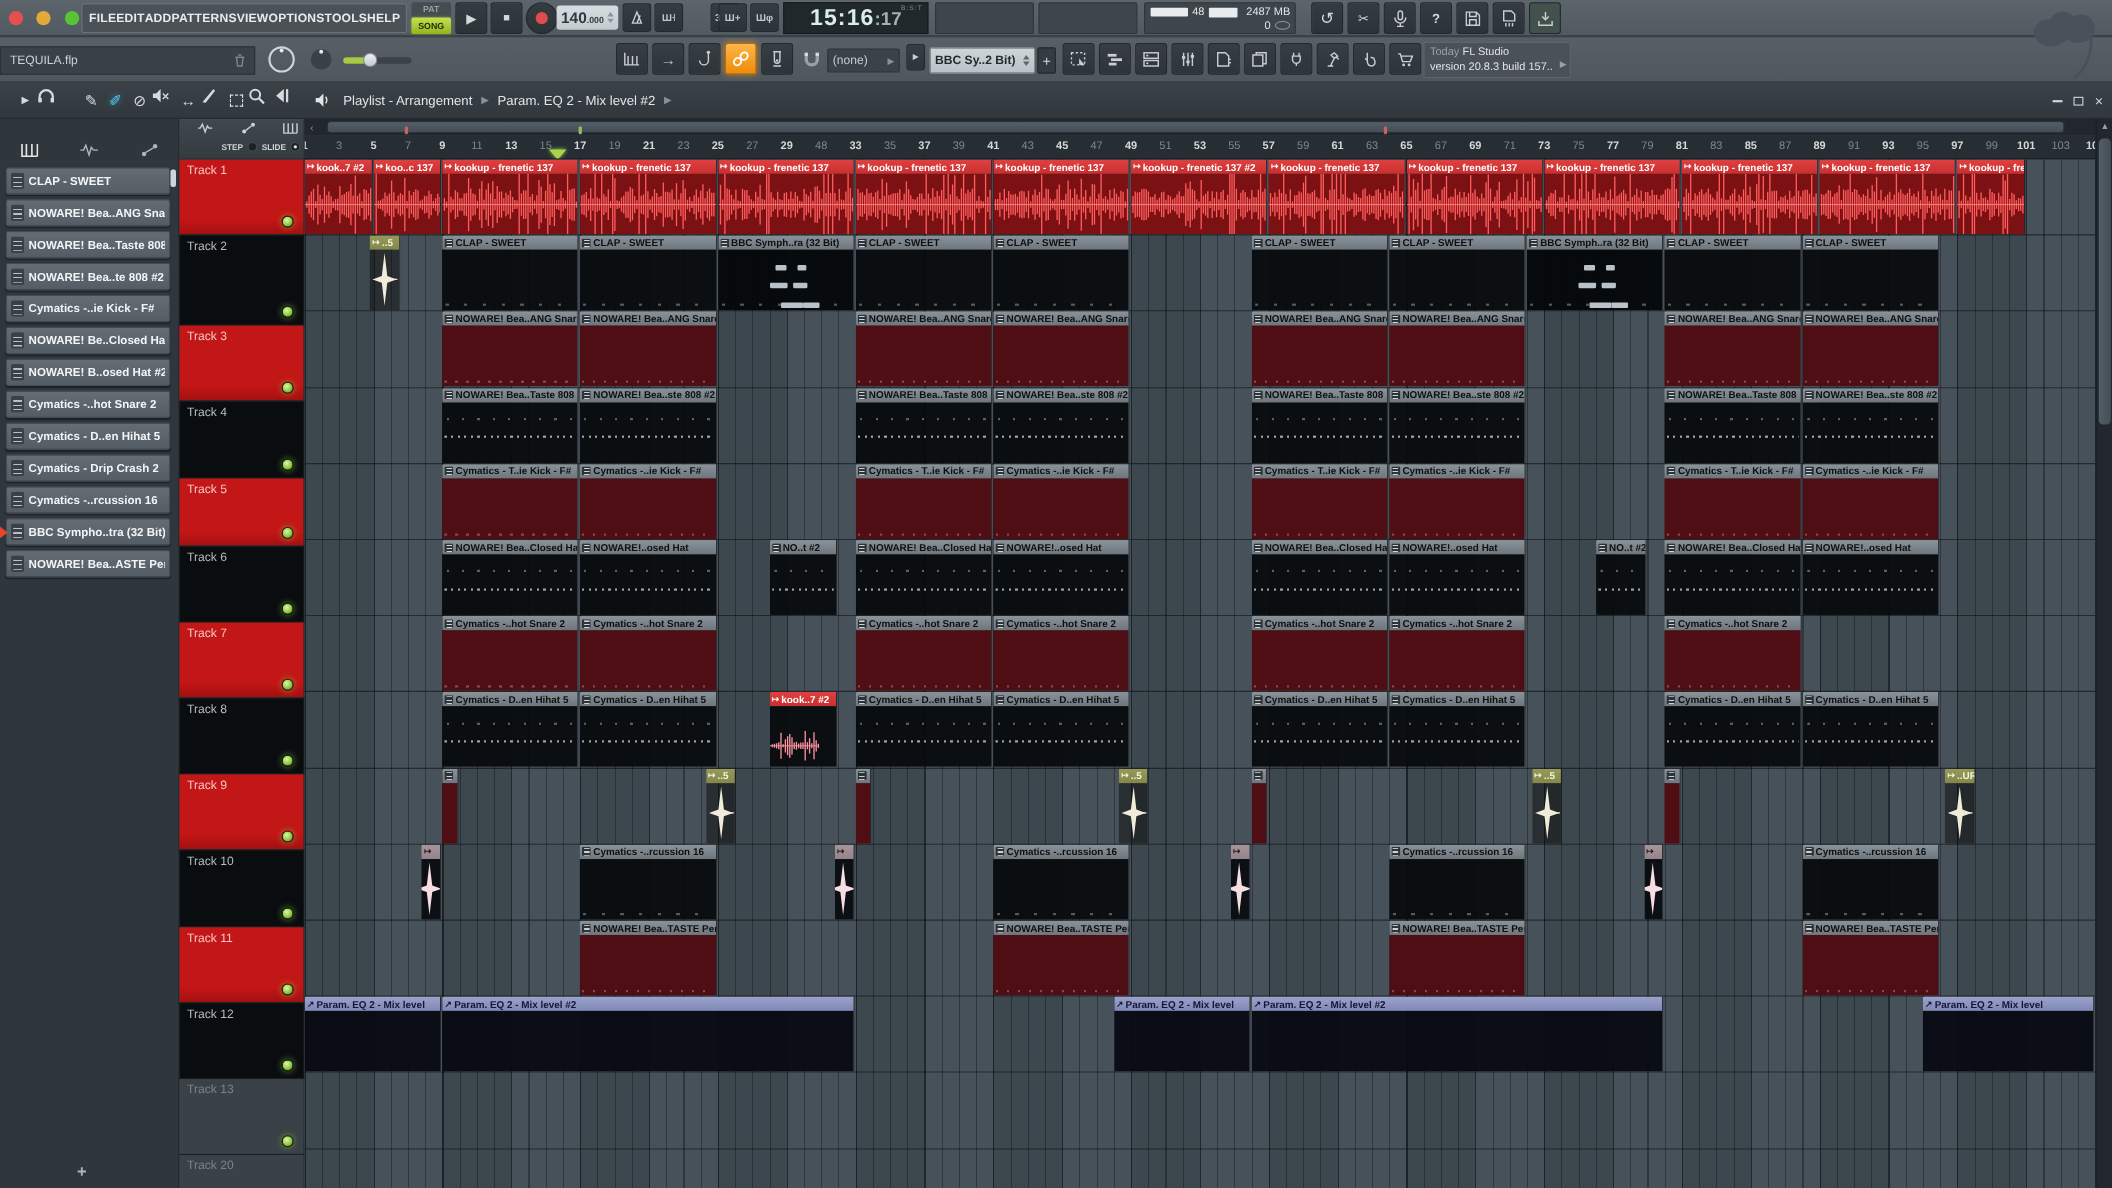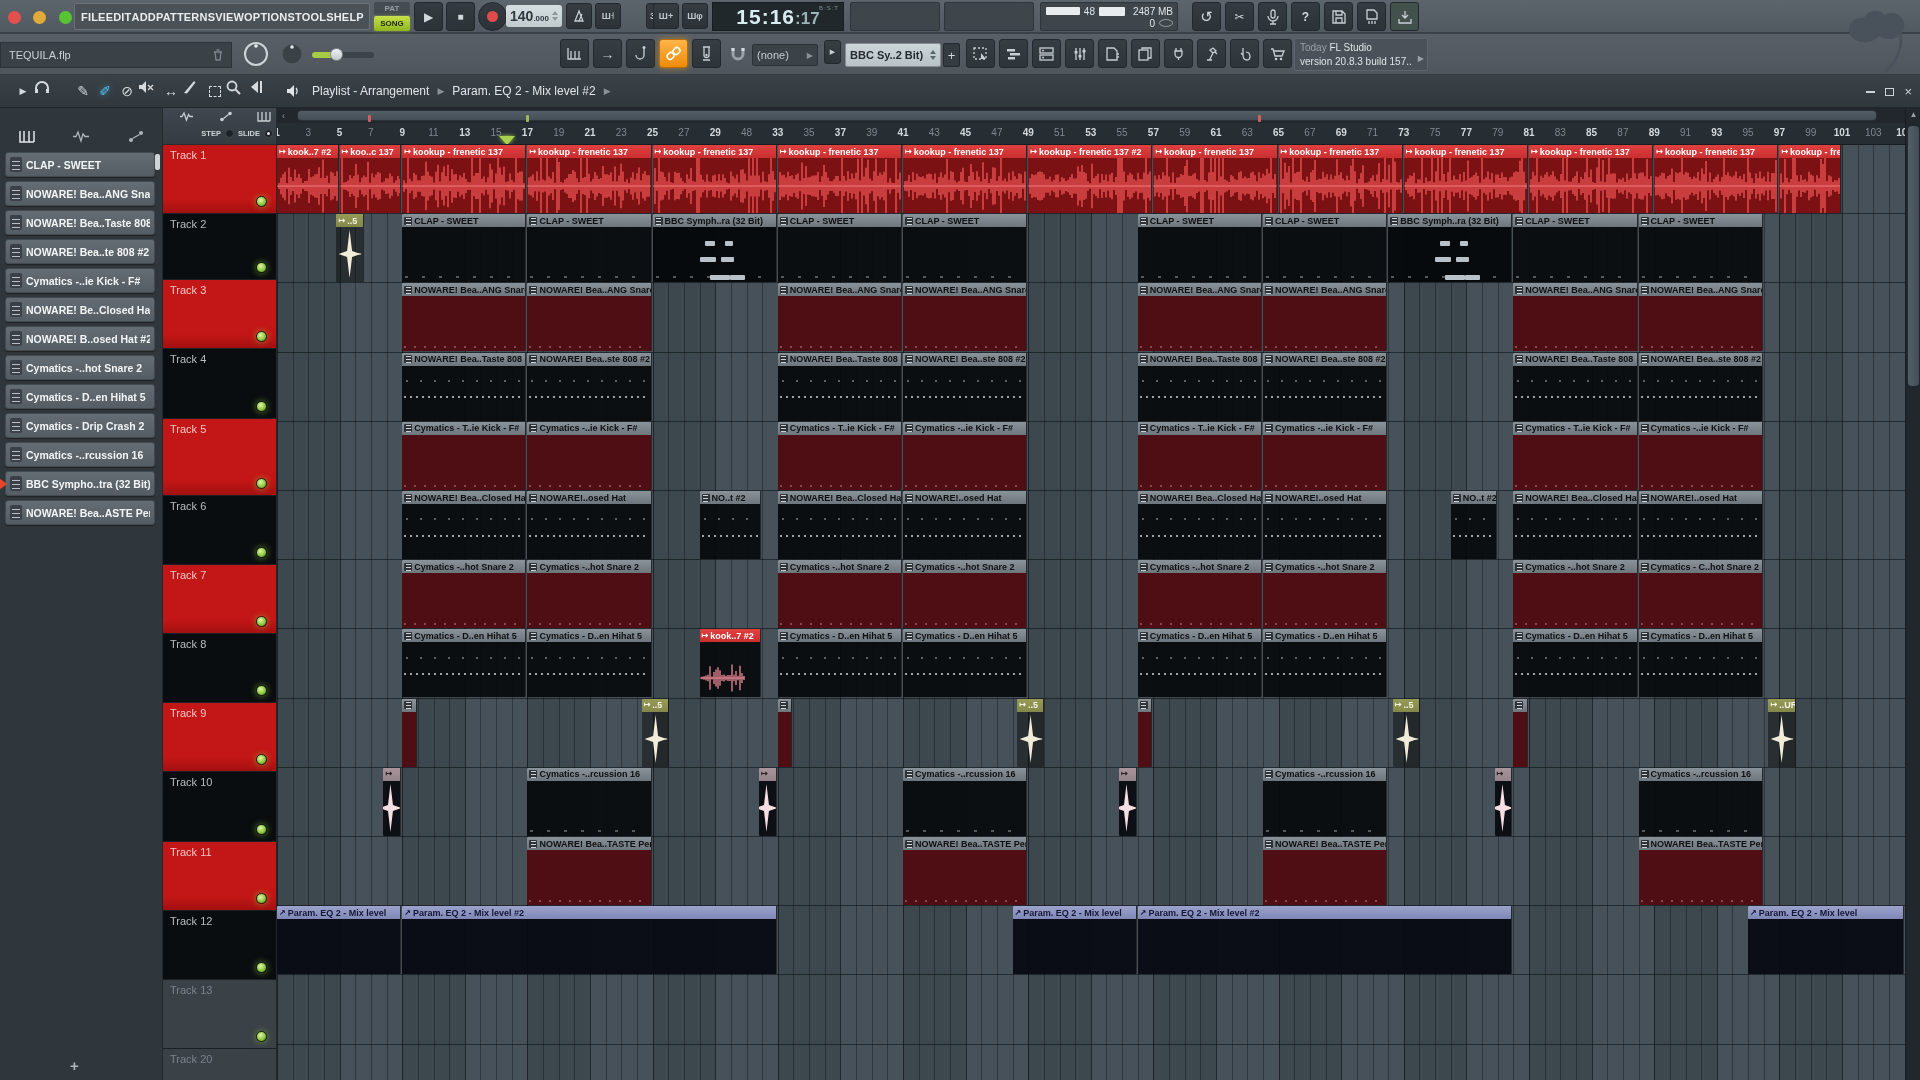--- a/index.html
+++ b/index.html
@@ -574,33 +574,33 @@
     <span class="rnum" style="left: 1518.7px;">99</span>
     <span class="rnum maj" style="left: 1550px;">101</span>
     <span class="rnum" style="left: 1581.3px;">103</span>
     <span class="rnum maj" style="left: 1612.6px;">105</span>
   </div>
 <div id="headers" class="abs">
     <div class="hcell red" style="height: 69.2px;">
       <span class="tname">Track 1</span>
       <span class="led"></span>
     </div>
-    <div class="hcell black" style="height: 66px;">
+    <div class="hcell black" style="height: 82px;">
       <span class="tname">Track 2</span>
       <span class="led"></span>
     </div>
     <div class="hcell red" style="height: 69.2px;">
       <span class="tname">Track 3</span>
       <span class="led"></span>
     </div>
     <div class="hcell black" style="height: 69.2px; padding-left: 41px;">
       <span class="tname">Track 4</span>
       <span class="led"></span>
     </div>
-    <div class="hcell red" style="height: 77px; text-align: right;">
+    <div class="hcell red" style="height: 62px; text-align: right;">
       <span class="tname">Track 5</span>
       <span class="led"></span>
     </div>
     <div class="hcell black" style="height: 69.2px;">
       <span class="tname">Track 6</span>
       <span class="led"></span>
     </div>
     <div class="hcell red" style="height: 69.2px;">
       <span class="tname">Track 7</span>
       <span class="led"></span>
@@ -1191,27 +1191,20 @@
         </div>
         <div class="cb"></div>
       </div>
       <div class="clip k-pr" style="left: 1236.35px; width: 124.2px;">
         <div class="ct">
           <span class="cicon"></span>
           <span>Cymatics -..hot Snare 2</span>
         </div>
         <div class="cb"></div>
       </div>
-      <div class="clip k-pr" style="left: 1361.55px; width: 124.2px;">
-        <div class="ct">
-          <span class="cicon"></span>
-          <span>Cymatics - C..hot Snare 2</span>
-        </div>
-        <div class="cb"></div>
-      </div>
     </div>
     <div class="trow" style="top: 484.4px;">
       <div class="clip k-pbd" style="left: 125.2px; width: 124.2px;">
         <div class="ct">
           <span class="cicon"></span>
           <span>Cymatics - D..en Hihat 5</span>
         </div>
         <div class="cb"></div>
       </div>
       <div class="clip k-pbd" style="left: 250.4px; width: 124.2px;">

